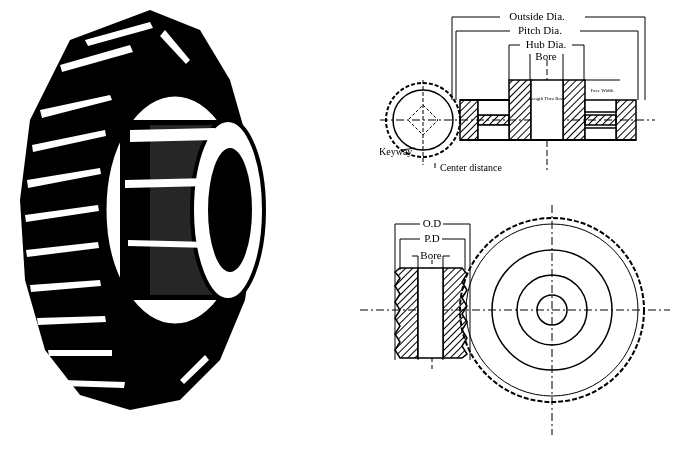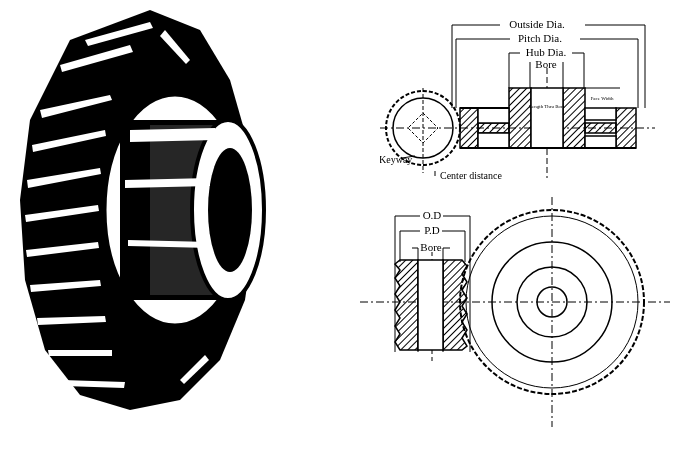--- a/index.html
+++ b/index.html
@@ -38,21 +38,21 @@
     <path d="M120,120 L225,120 Q265,210 225,300 L120,300 Z" fill="#000"></path>
     <path d="M150,125 L220,125 L220,295 L150,295 Z" fill="#fff" opacity="0.15"></path>
     <ellipse cx="228" cy="210" rx="36" ry="90" fill="#fff" stroke="#000" stroke-width="4"></ellipse>
     <ellipse cx="230" cy="210" rx="22" ry="62" fill="#000"></ellipse>
     <path d="M130,130 L215,128 L215,140 L130,142 Z" fill="#fff"></path>
     <path d="M125,180 L210,178 L210,186 L125,188 Z" fill="#fff"></path>
     <path d="M128,240 L210,242 L210,248 L128,246 Z" fill="#fff"></path>
   </svg>
 </div>
 
-<div class="panel" style="left:380px;top:8px;width:300px;height:180px;">
+<div class="panel" style="left:380px;top:0;width:300px;height:180px;">
   <svg width="300" height="180" viewBox="0 0 300 180">
     <g stroke="#000" fill="none" stroke-width="1">
 
       <line x1="72" y1="17" x2="120" y2="17"></line>
       <line x1="205" y1="17" x2="265" y2="17"></line>
       <line x1="72" y1="17" x2="72" y2="100"></line>
       <line x1="265" y1="17" x2="265" y2="100"></line>
       <line x1="76" y1="31" x2="130" y2="31"></line>
       <line x1="200" y1="31" x2="258" y2="31"></line>
       <line x1="76" y1="31" x2="76" y2="100"></line>
@@ -104,21 +104,21 @@
     <text class="lbl" x="160" y="34" font-size="11" text-anchor="middle">Pitch Dia.</text>
     <text class="lbl" x="166" y="48" font-size="11" text-anchor="middle">Hub Dia.</text>
     <text class="lbl" x="166" y="60" font-size="11" text-anchor="middle">Bore</text>
     <text class="lbl" x="167" y="100" font-size="5" text-anchor="middle">Length Thru Bore</text>
     <text class="lbl" x="222" y="92" font-size="5" text-anchor="middle">Face Width</text>
     <text class="lbl" x="-1" y="155" font-size="10">Keyway</text>
     <text class="lbl" x="60" y="171" font-size="10">Center distance</text>
   </svg>
 </div>
 
-<div class="panel" style="left:360px;top:192px;width:320px;height:253px;text-align:center;">
+<div class="panel" style="left:360px;top:200px;width:320px;height:253px;text-align:center;">
   <svg width="320" height="253" viewBox="0 0 320 253">
     <defs>
       <pattern id="hatch2" width="5" height="5" patternUnits="userSpaceOnUse" patternTransform="rotate(45)">
         <line x1="0" y1="0" x2="0" y2="5" stroke="#000" stroke-width="2"></line>
       </pattern>
     </defs>
 
     <g stroke="#000" fill="none" stroke-width="1">
       <line x1="35" y1="24" x2="60" y2="24"></line>
       <line x1="83" y1="24" x2="110" y2="24"></line>

